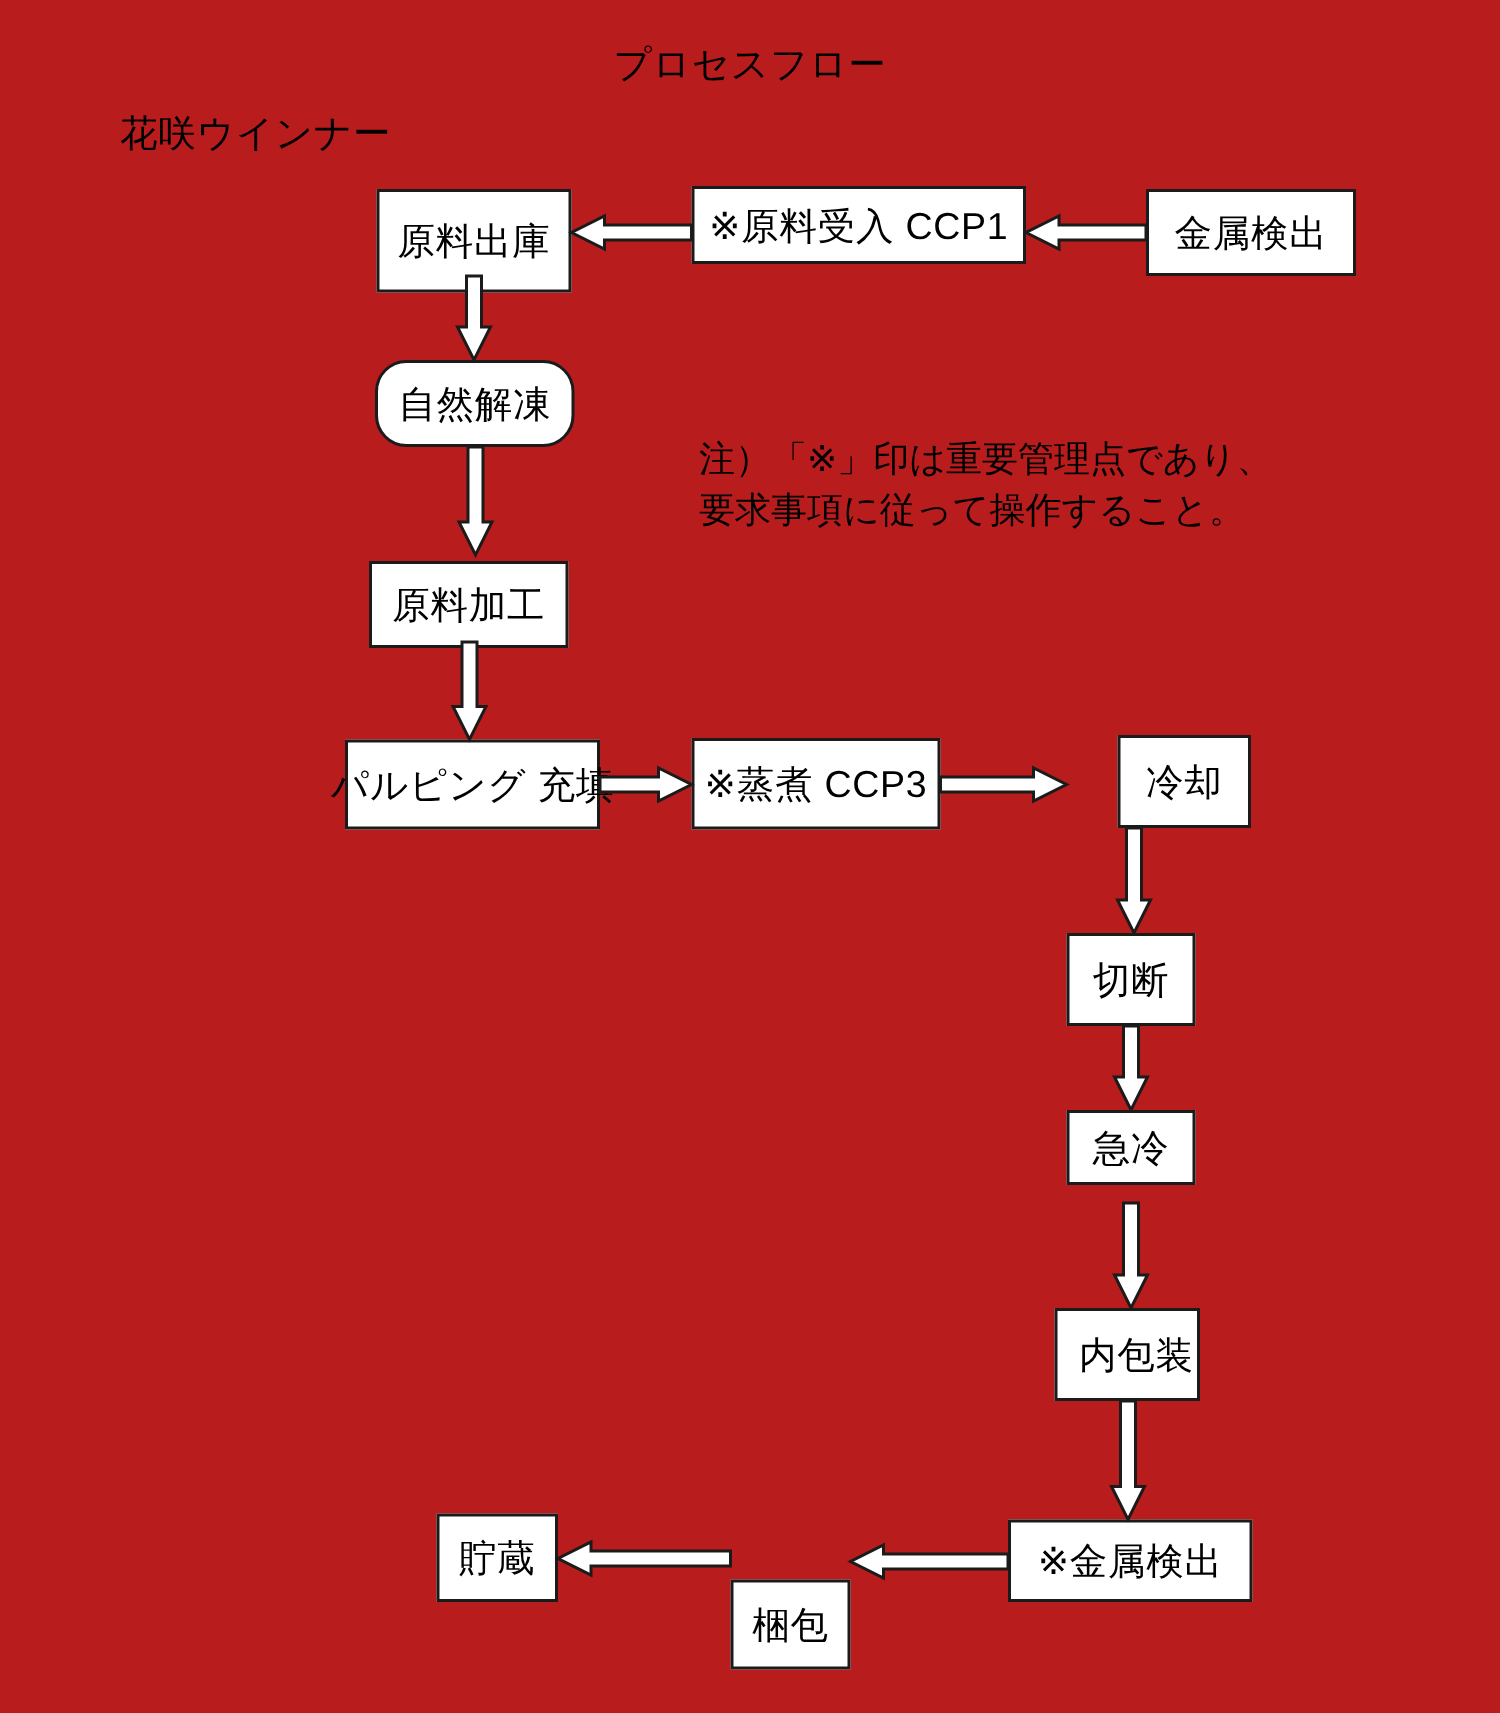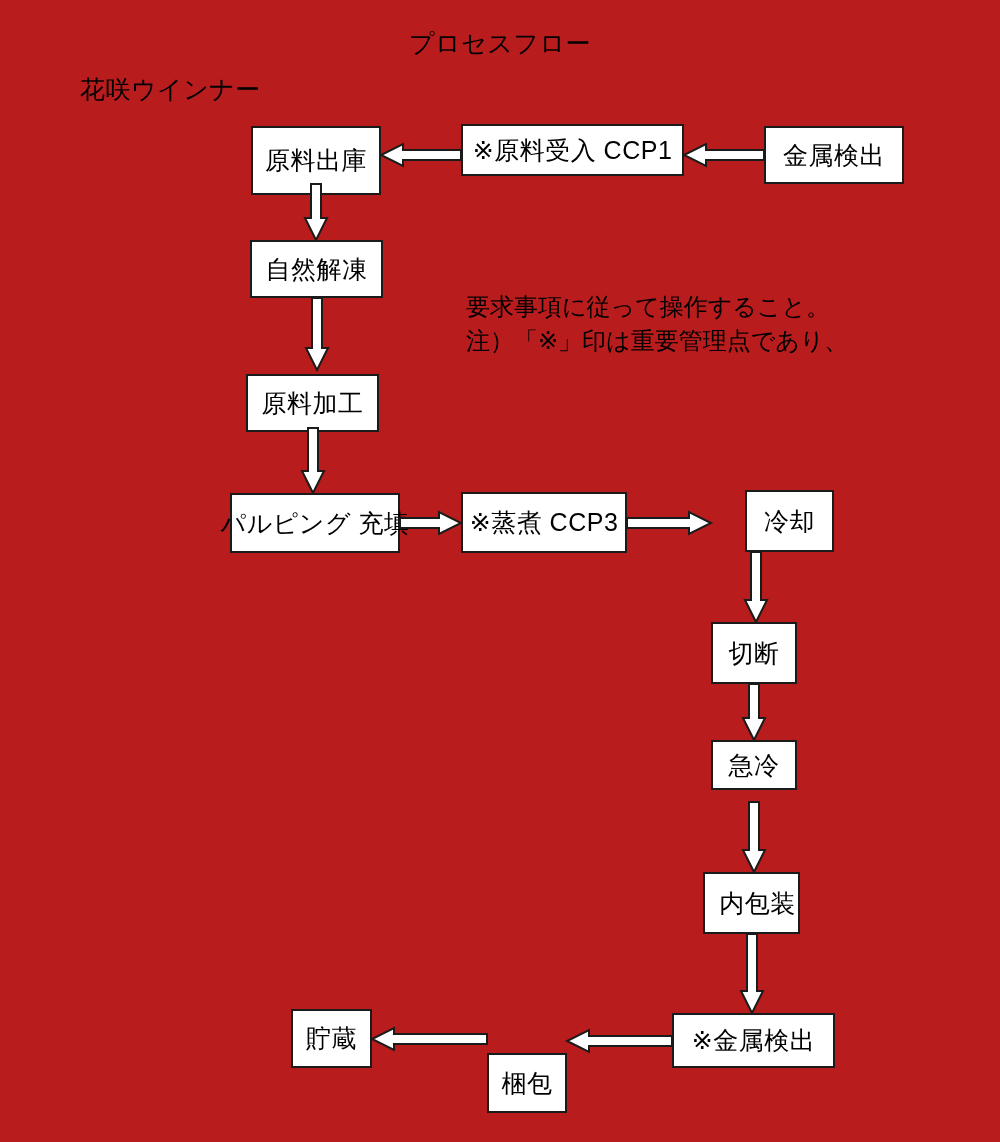--- a/index.html
+++ b/index.html
@@ -75,35 +75,35 @@
 </style>
 </head>
 <body>
 
 <div id="canvas">
 
   <div class="title">プロセスフロー</div>
   <div class="subtitle">花咲ウインナー</div>
 
   <div class="note">
+    <span>注）「※」印は重要管理点であり、</span>
     <span>要求事項に従って操作すること。</span>
-    <span>注）「※」印は重要管理点であり、</span>
   </div>
 
   <div id="nodes-layer">
       <div class="node" style="left: 764px; top: 126px; width: 140px; height: 58px;">
         <span>金属検出</span>
       </div>
       <div class="node" style="left: 461px; top: 124px; width: 223px; height: 52px;">
         <span>※原料受入 CCP1</span>
       </div>
       <div class="node" style="left: 251px; top: 126px; width: 130px; height: 69px;">
         <span>原料出庫</span>
       </div>
-      <div class="node" style="left: 250px; top: 240px; width: 133px; height: 58px;">
+      <div class="node" style="left: 250px; top: 240px; width: 133px; height: 58px; border-radius: 21px;">
         <span>自然解凍</span>
       </div>
       <div class="node" style="left: 246px; top: 374px; width: 133px; height: 58px;">
         <span>原料加工</span>
       </div>
       <div class="node" style="left: 230px; top: 493px; width: 170px; height: 60px;">
         <span>パルピング 充填</span>
       </div>
       <div class="node" style="left: 461px; top: 492px; width: 166px; height: 61px;">
         <span>※蒸煮 CCP3</span>

